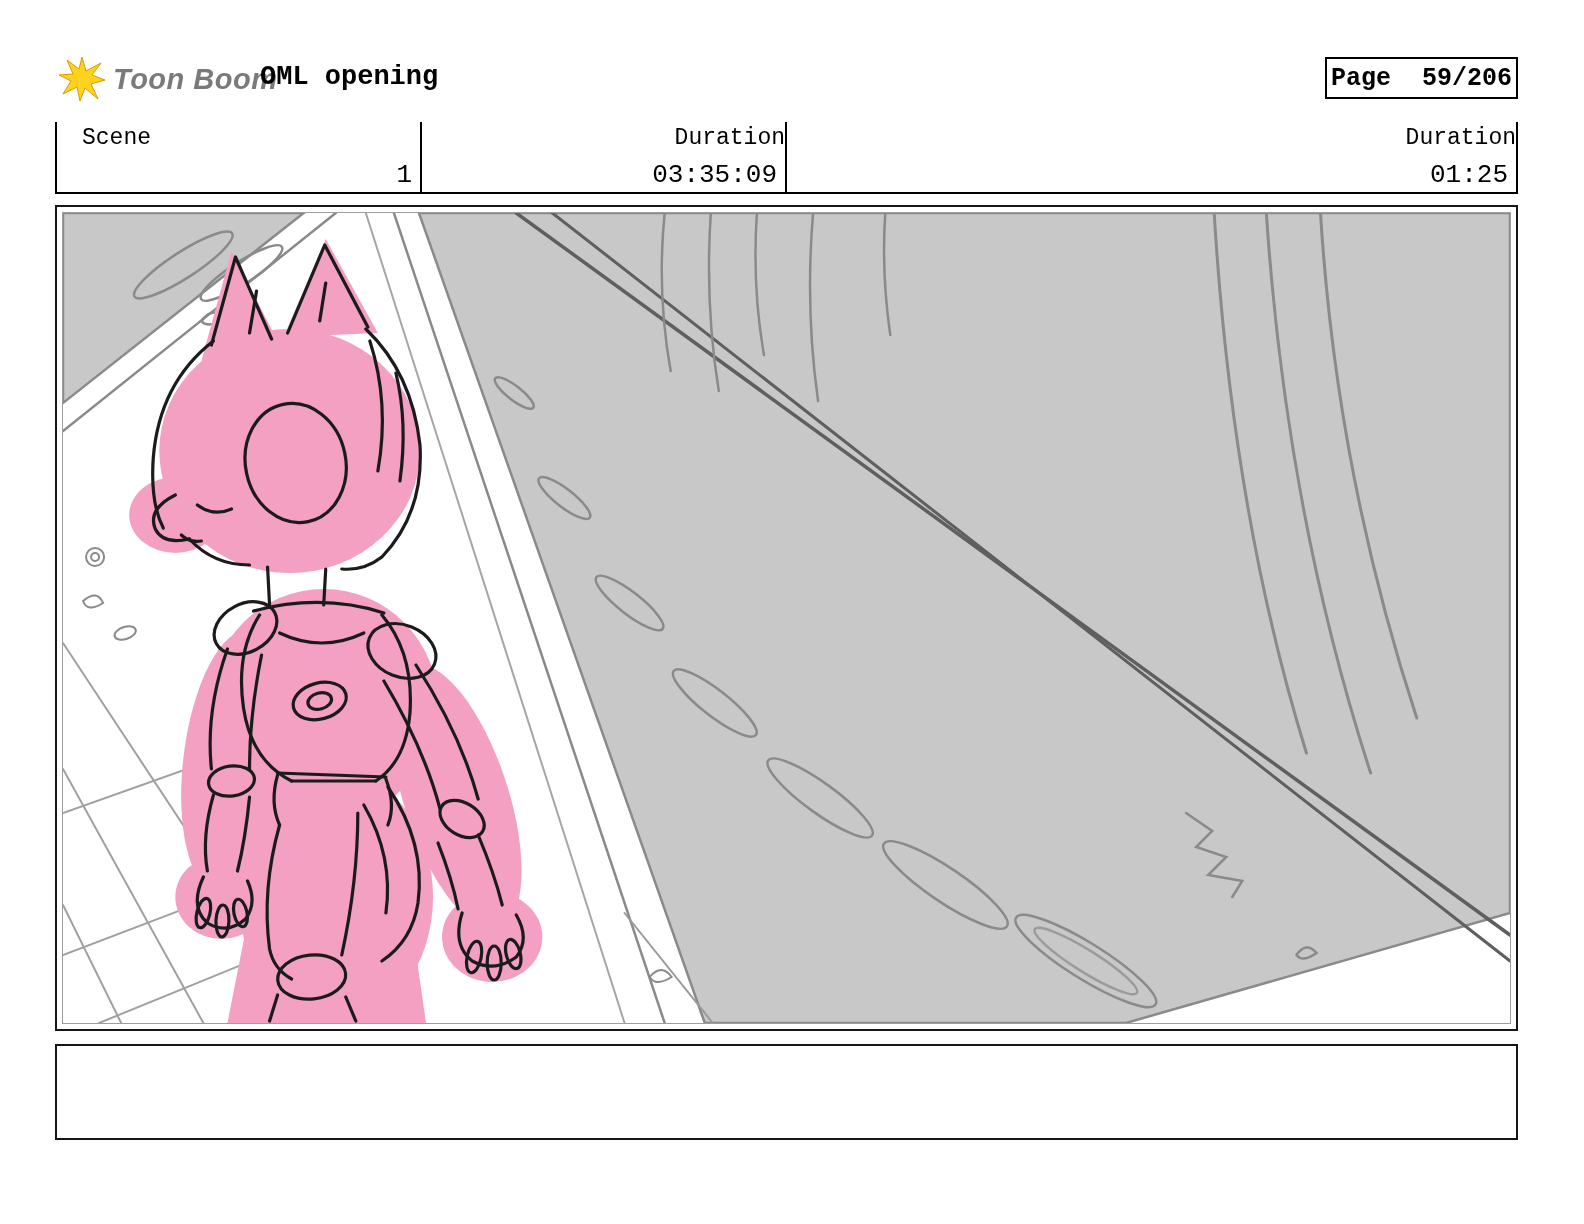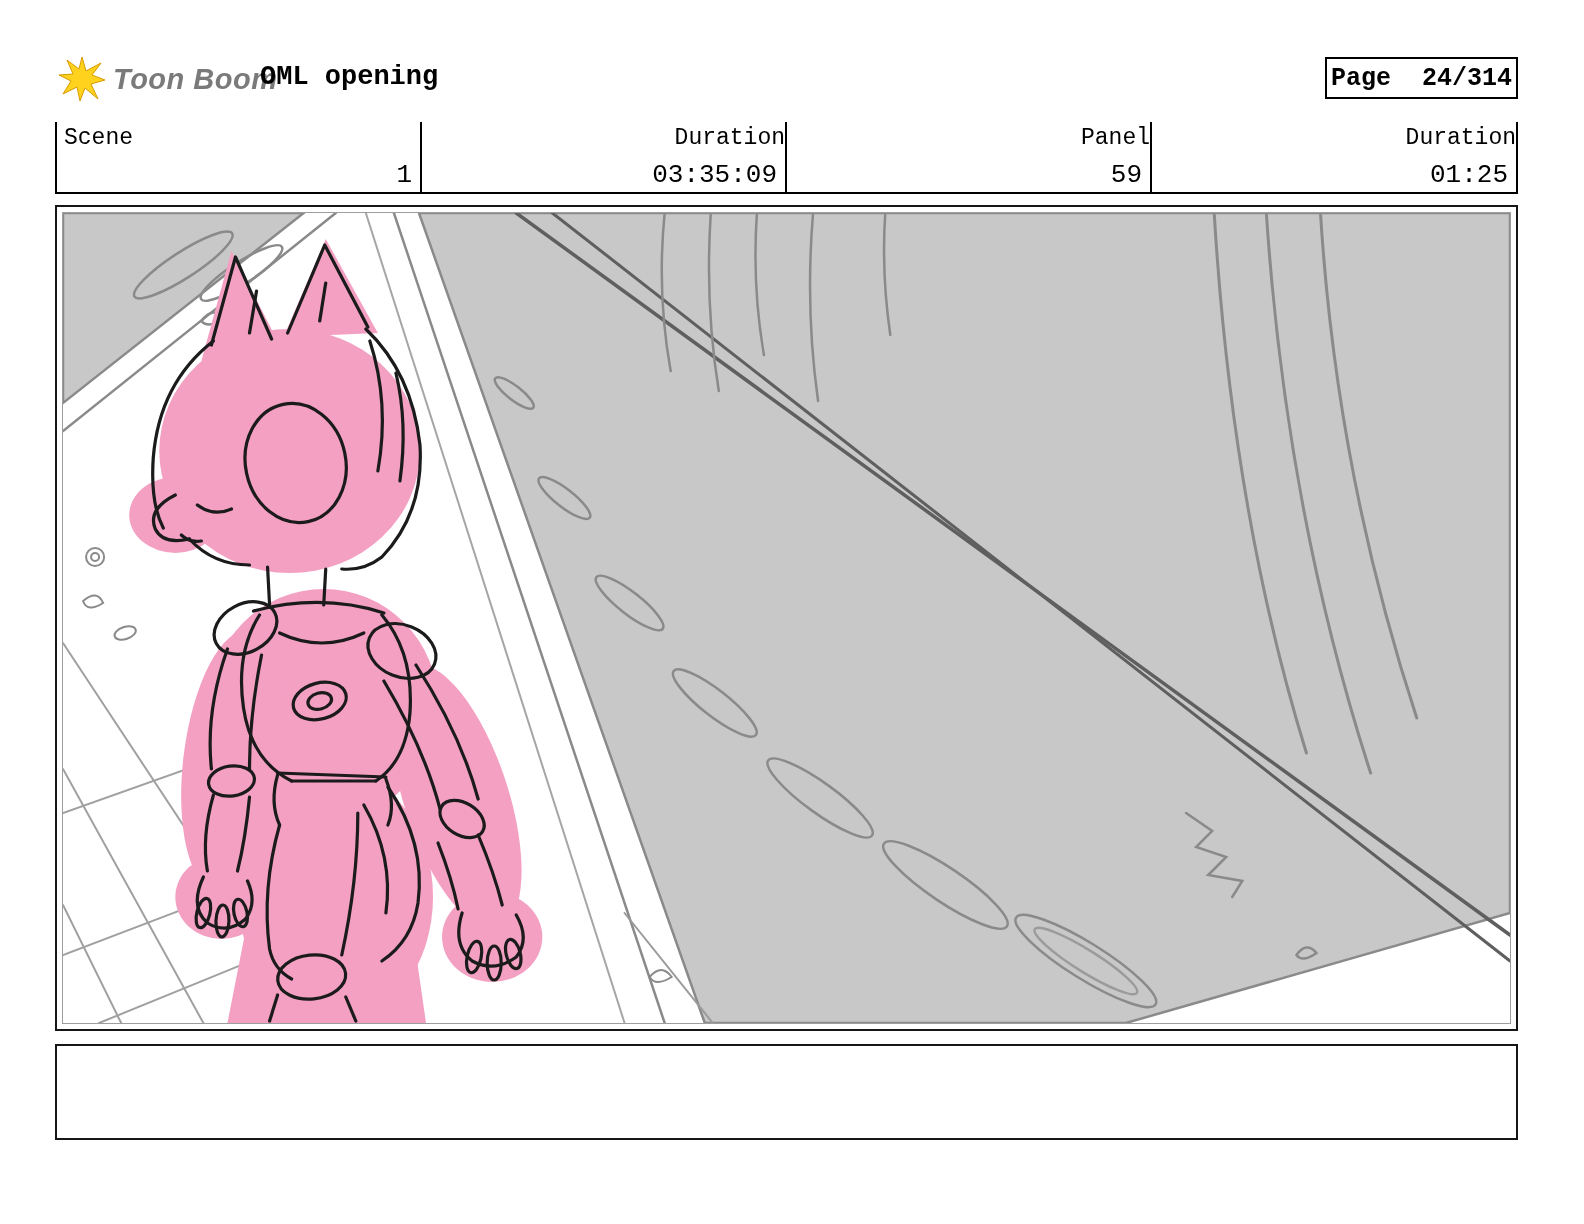--- a/index.html
+++ b/index.html
@@ -21,21 +21,21 @@
   .doc-title{position:absolute;left:260px;top:62px;font-weight:700;font-size:27px;color:#000;}
   .page-box{position:absolute;left:1325px;top:57px;width:193px;height:42px;border:2px solid #000;
             display:flex;align-items:center;justify-content:space-between;padding:0 4px;
             font-weight:700;font-size:25px;color:#000;}
 
   
   .infotable{position:absolute;left:55px;top:122px;width:1463px;height:72px;display:flex;
              border-left:2px solid #000;border-right:2px solid #000;border-bottom:2px solid #000;}
   .cell{position:relative;height:100%;}
   .cell + .cell{border-left:2px solid #000;text-align:right;}
-  .cell-label{font-size:23px;color:#000;padding:3px 0 0 7px;}
+  .cell-label{font-size:23px;color:#000;padding:3px 0 0 25px;}
   .cell-value{position:absolute;right:8px;bottom:2px;font-size:26px;color:#000;}
   .c0{flex:0 0 363px;} .c1{flex:0 0 365px;} .c2{flex:0 0 365px;} .c3{flex:1 1 auto;}
 
   
   .panel{position:absolute;left:55px;top:205px;width:1463px;height:826px;border:2px solid #161616;
          background:#fff;padding:5px;}
   .art{width:100%;height:100%;border:1px solid #9e9e9e;background:#fff;}
   .art svg{display:block;width:100%;height:100%;}
 
   
@@ -51,35 +51,31 @@
     <svg width="48" height="46" viewBox="0 0 48 46">
       <path d="M24 1 L28 15 L43 7 L34 19 L47 24 L33 28 L40 43 L27 32 L22 45 L19 31 L5 38 L13 25 L1 19 L15 18 L9 4 L21 13 Z" fill="var(--logo-yellow)" stroke="#d89b00" stroke-width="1"></path>
     </svg>
     <span class="logo-text">Toon Boom</span>
   </div>
 
   <div class="doc-title">OML opening</div>
 
   <div class="page-box">
     <span>Page</span>
-    <span>24/314</span>
+    <span>59/206</span>
   </div>
 
   <div class="infotable">
     <div class="cell c0">
       <div class="cell-label">Scene</div>
       <div class="cell-value">1</div>
     </div>
     <div class="cell c1">
       <div class="cell-label">Duration</div>
       <div class="cell-value">03:35:09</div>
-    </div>
-    <div class="cell c2">
-      <div class="cell-label">Panel</div>
-      <div class="cell-value">59</div>
     </div>
     <div class="cell c3">
       <div class="cell-label">Duration</div>
       <div class="cell-value">01:25</div>
     </div>
   </div>
 
   <div class="panel">
     <div class="art">
       <svg viewBox="0 0 1443 810" preserveAspectRatio="none">

